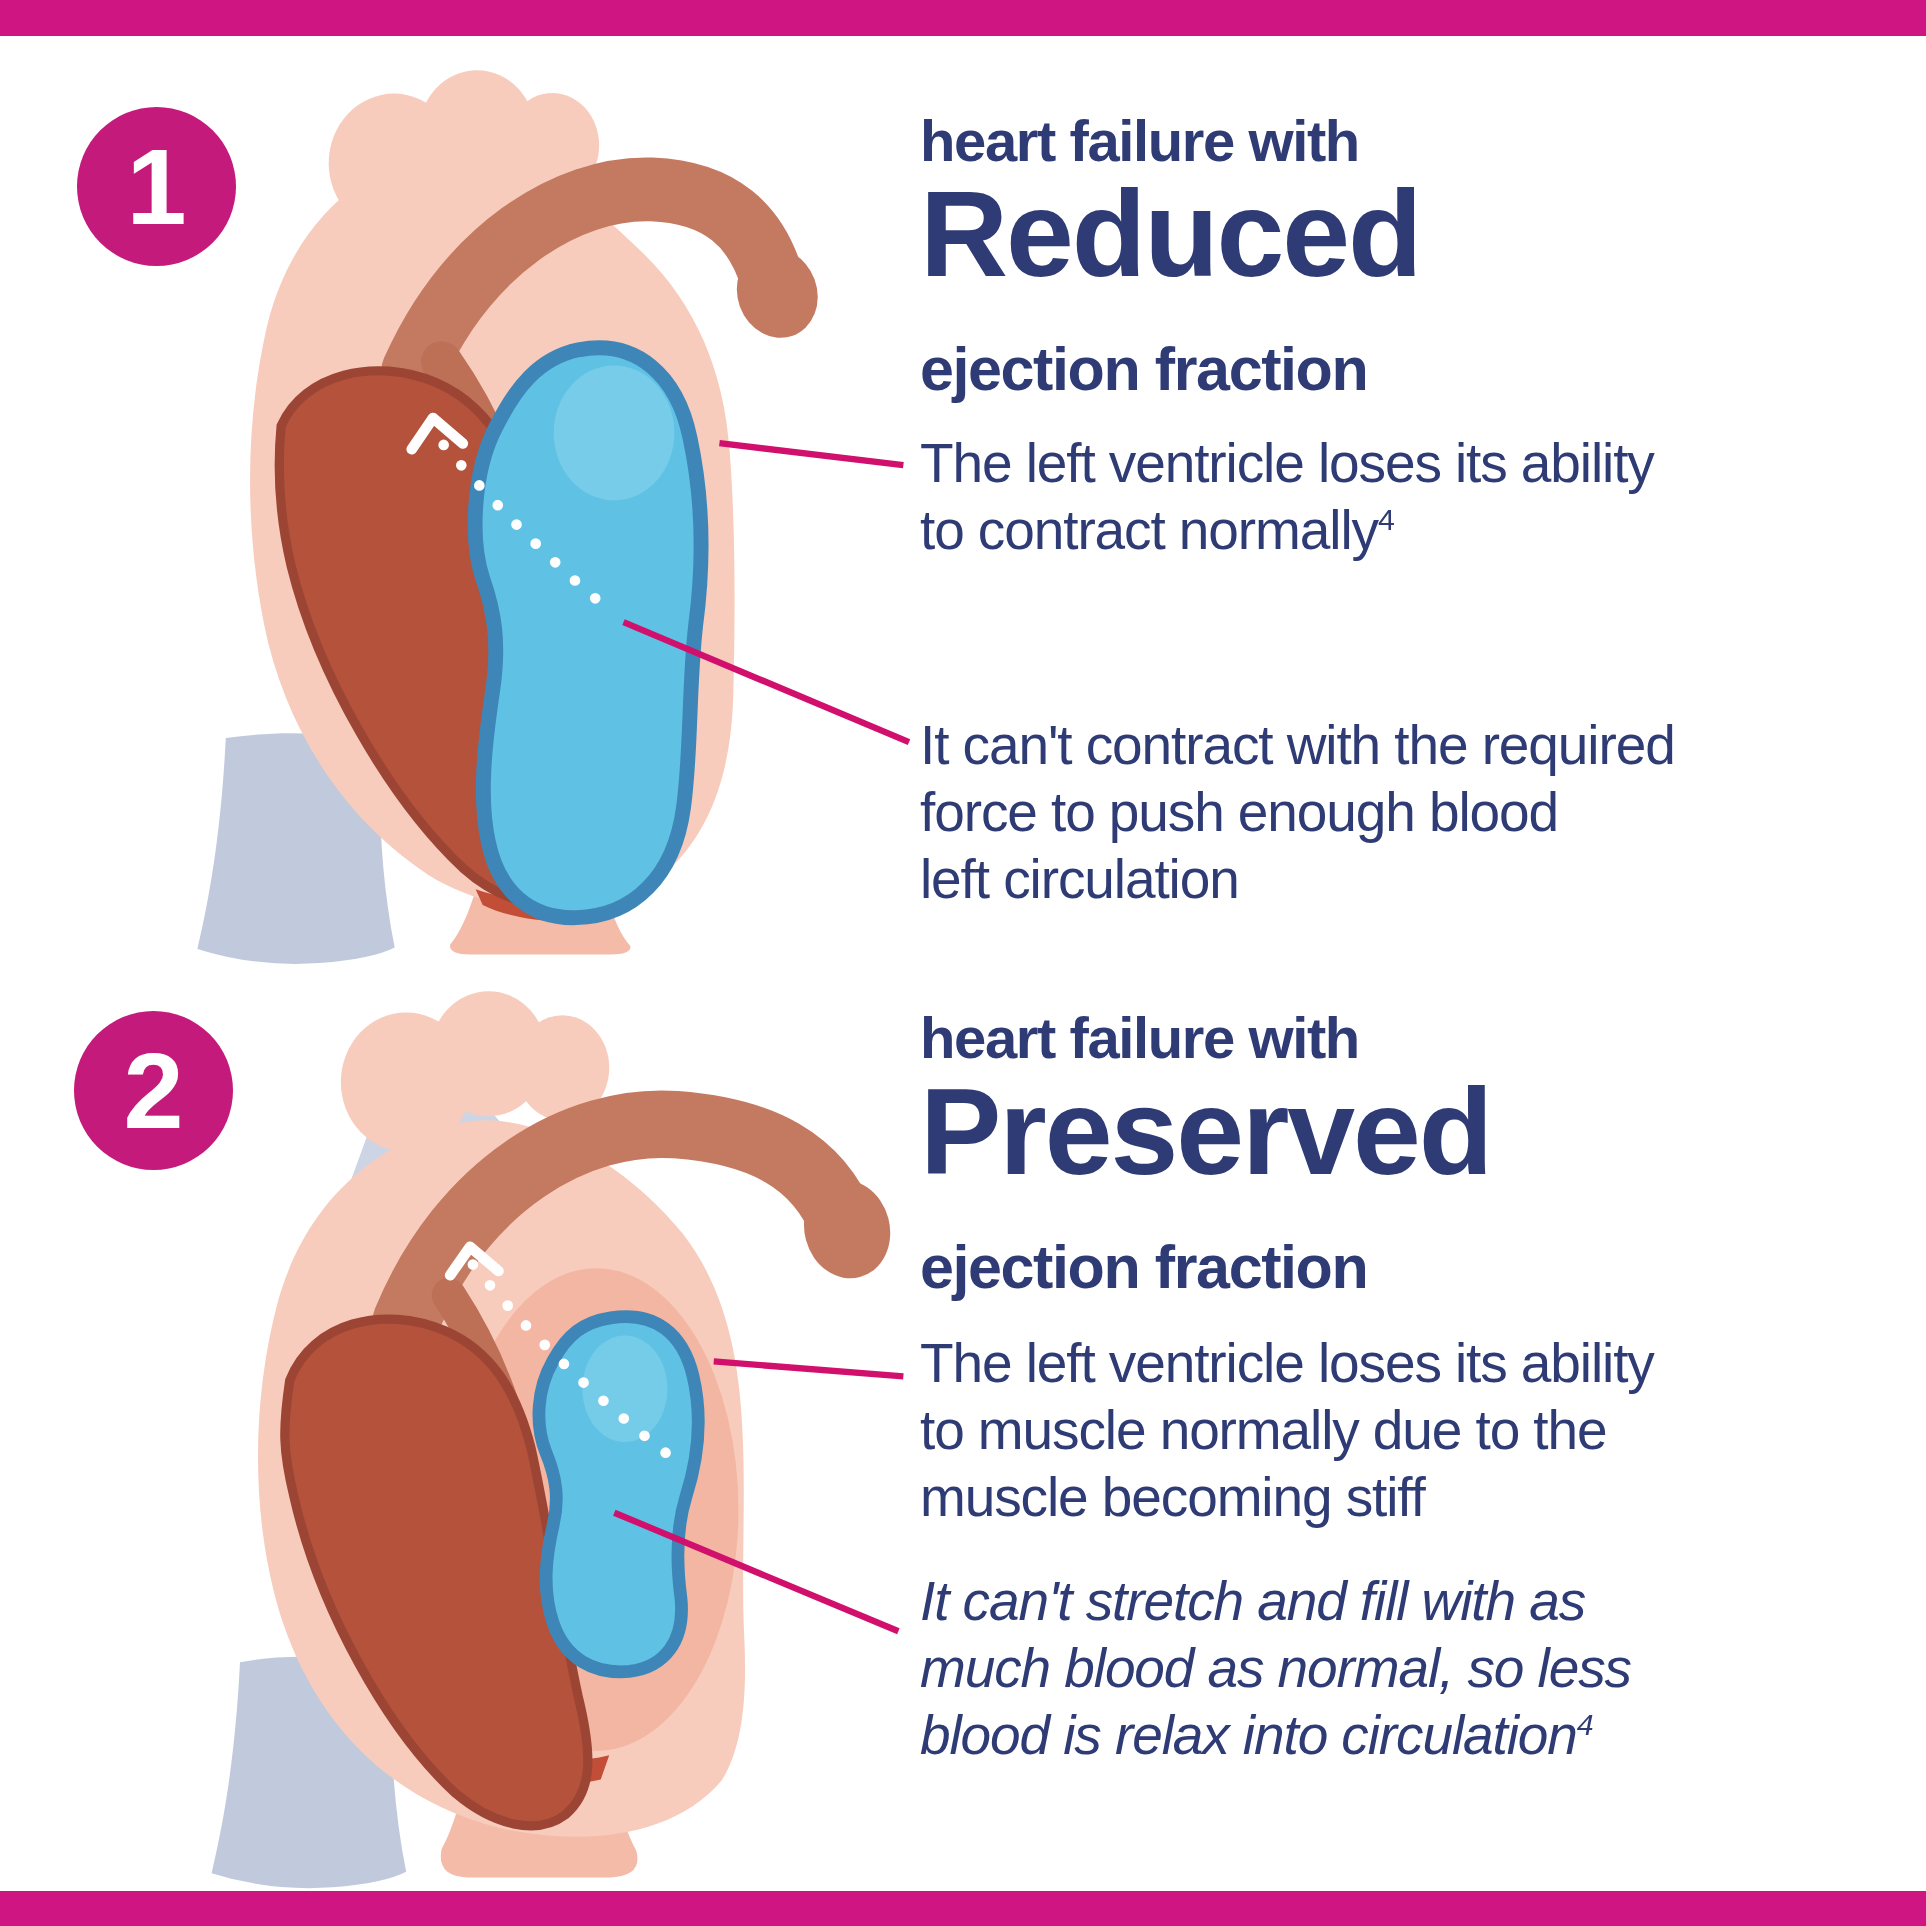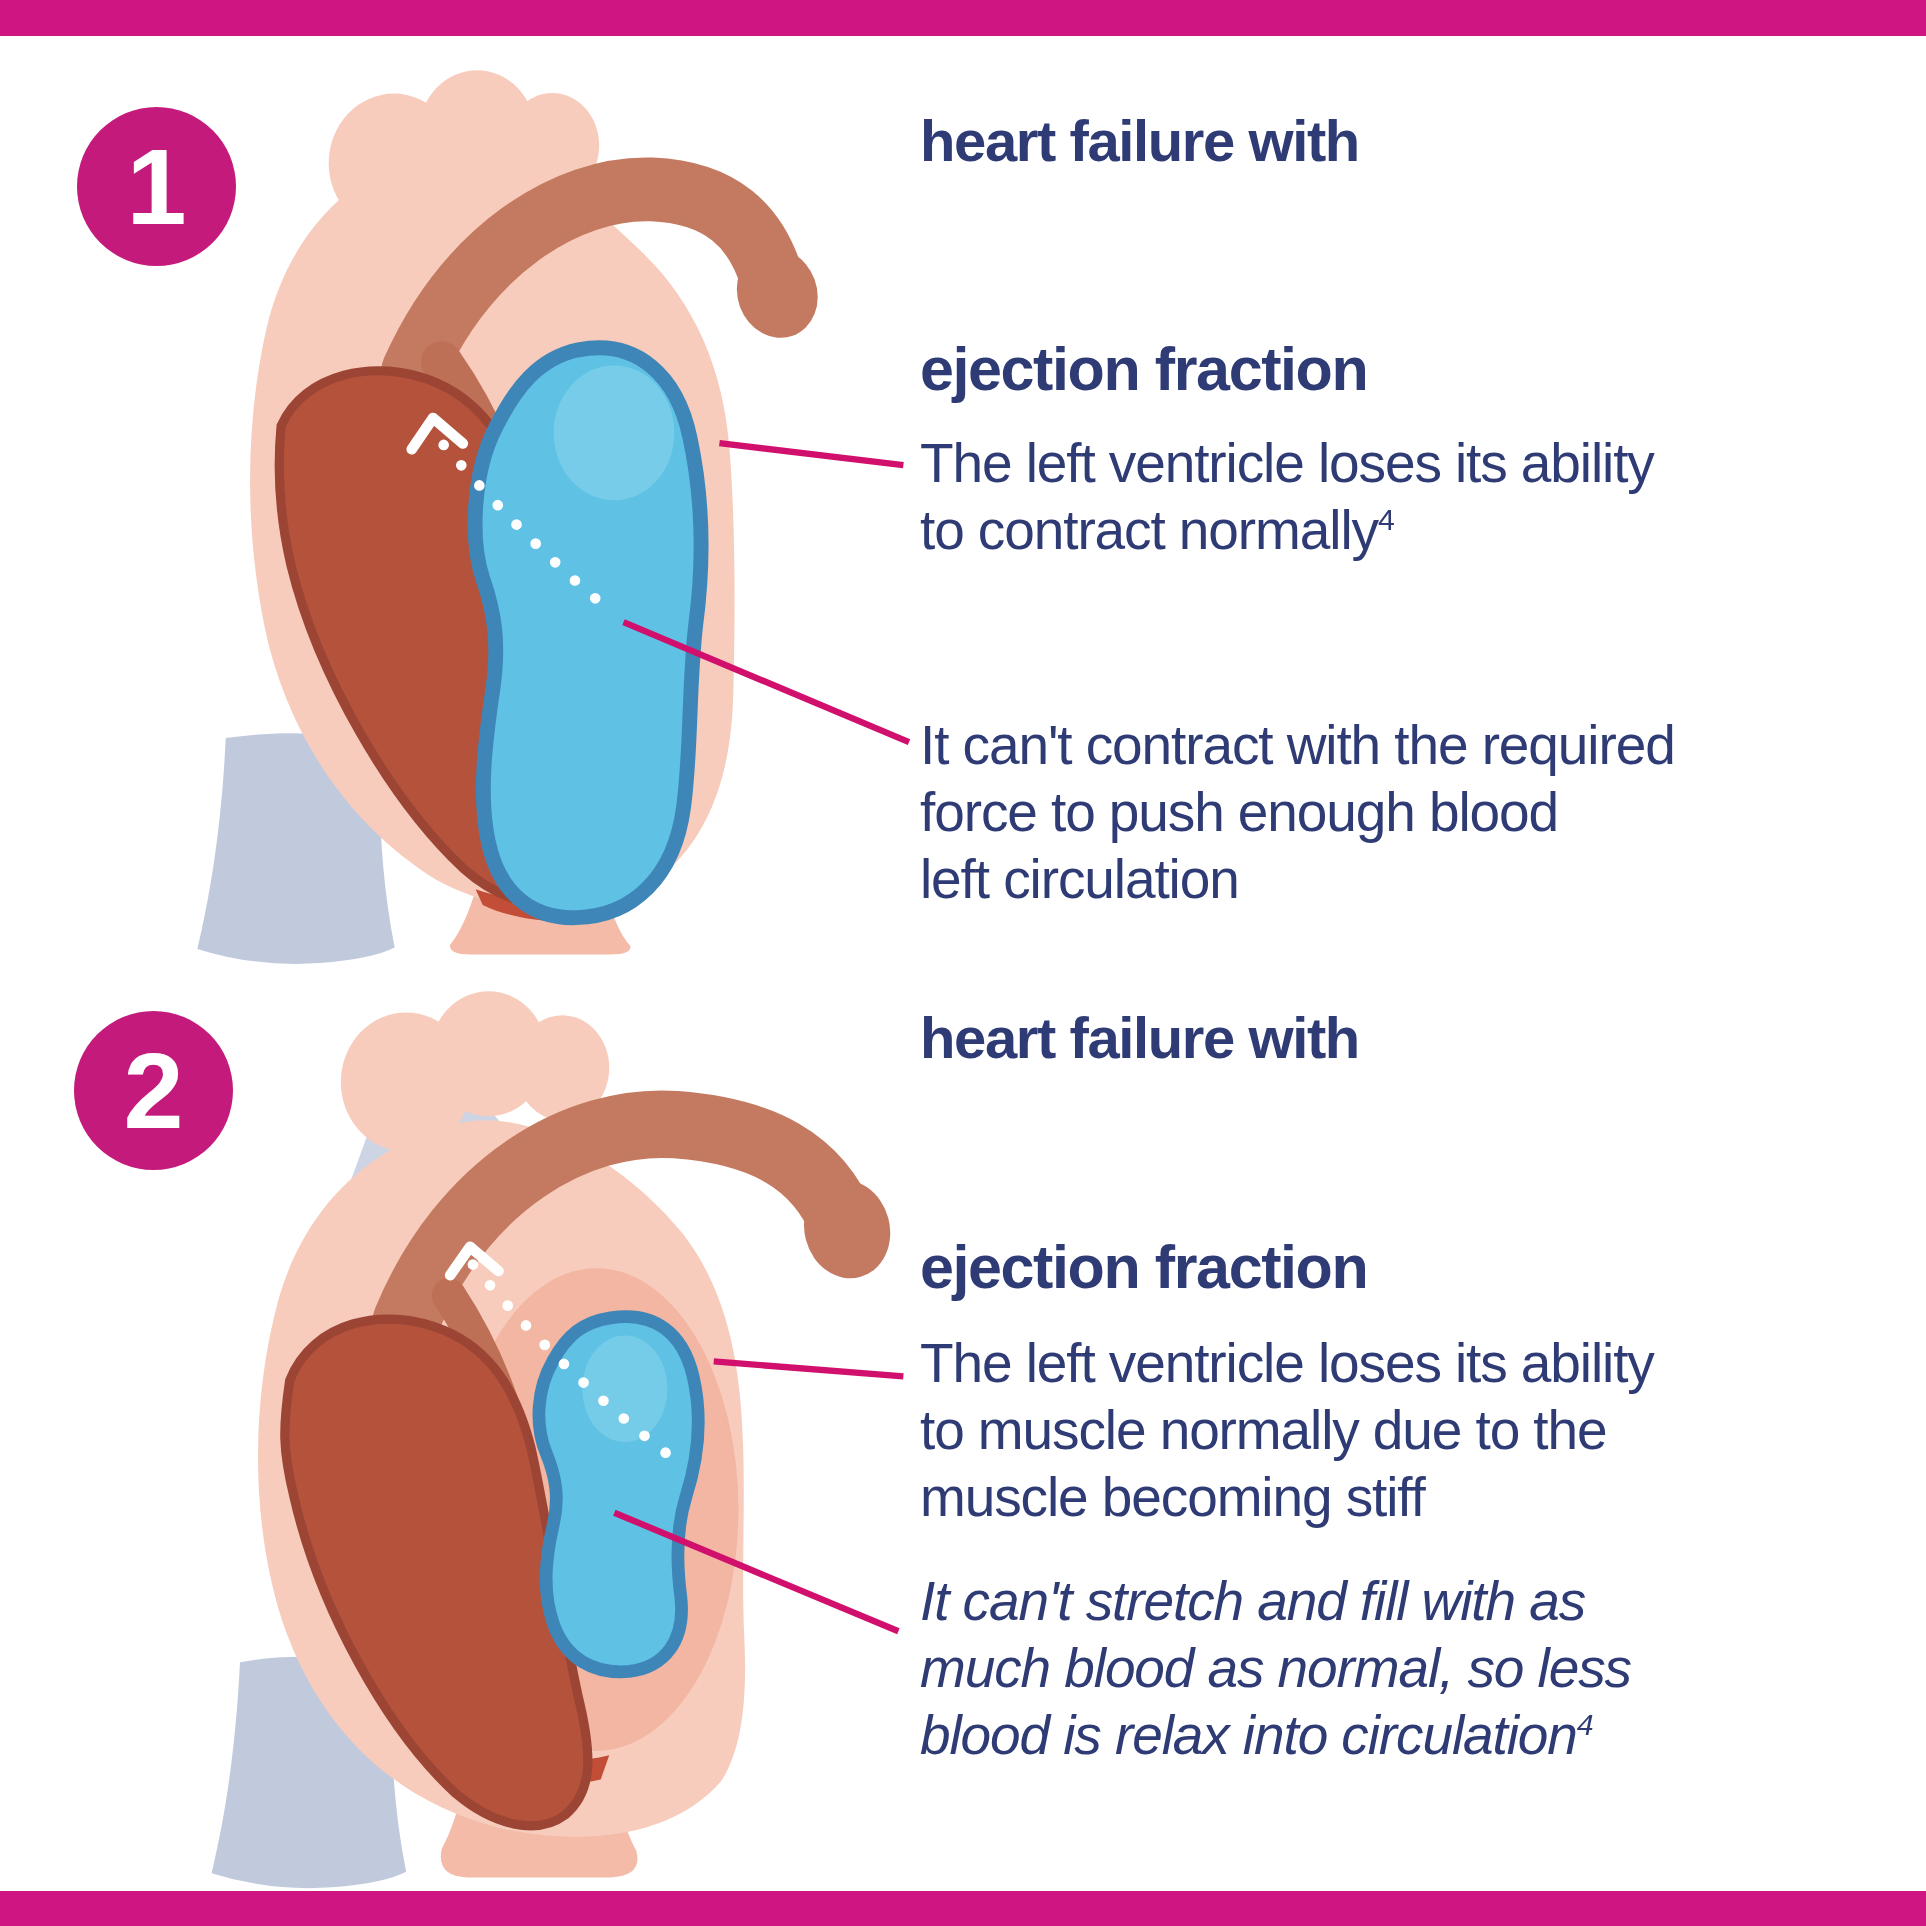--- a/index.html
+++ b/index.html
@@ -82,23 +82,25 @@
   </svg>
 
   <svg id="leaders" width="1926" height="1926" viewBox="0 0 2712 2712">
     <line x1="1013" y1="624" x2="1272" y2="655" stroke="#D0106C" stroke-width="9"></line>
     <line x1="878" y1="876" x2="1280" y2="1045" stroke="#D0106C" stroke-width="9"></line>
     <line x1="1005" y1="1917" x2="1272" y2="1938" stroke="#D0106C" stroke-width="9"></line>
     <line x1="865" y1="2130" x2="1265" y2="2297" stroke="#D0106C" stroke-width="9"></line>
   </svg>
 
   <div class="copy eyebrow e1">heart failure with</div>
+  <div class="copy title t1">Reduced</div>
   <div class="copy subtitle s1">ejection fraction</div>
   <p class="copy callout c1a"><span>The left ventricle loses its ability</span><br><span>to contract normally</span><sup>4</sup></p>
   <p class="copy callout c1b"><span>It can't contract with the required</span><br><span>force to push enough blood</span><br><span>left circulation</span><sup></sup></p>
 
   <div class="copy eyebrow e2">heart failure with</div>
+  <div class="copy title t2">Preserved</div>
   <div class="copy subtitle s2">ejection fraction</div>
   <p class="copy callout c2a"><span>The left ventricle loses its ability</span><br><span>to muscle normally due to the</span><br><span>muscle becoming stiff</span><sup></sup></p>
   <p class="copy callout c2b"><span>It can't stretch and fill with as</span><br><span>much blood as normal, so less</span><br><span>blood is relax into circulation</span><sup>4</sup></p>
 
 </div>
 
 
 </body></html>

